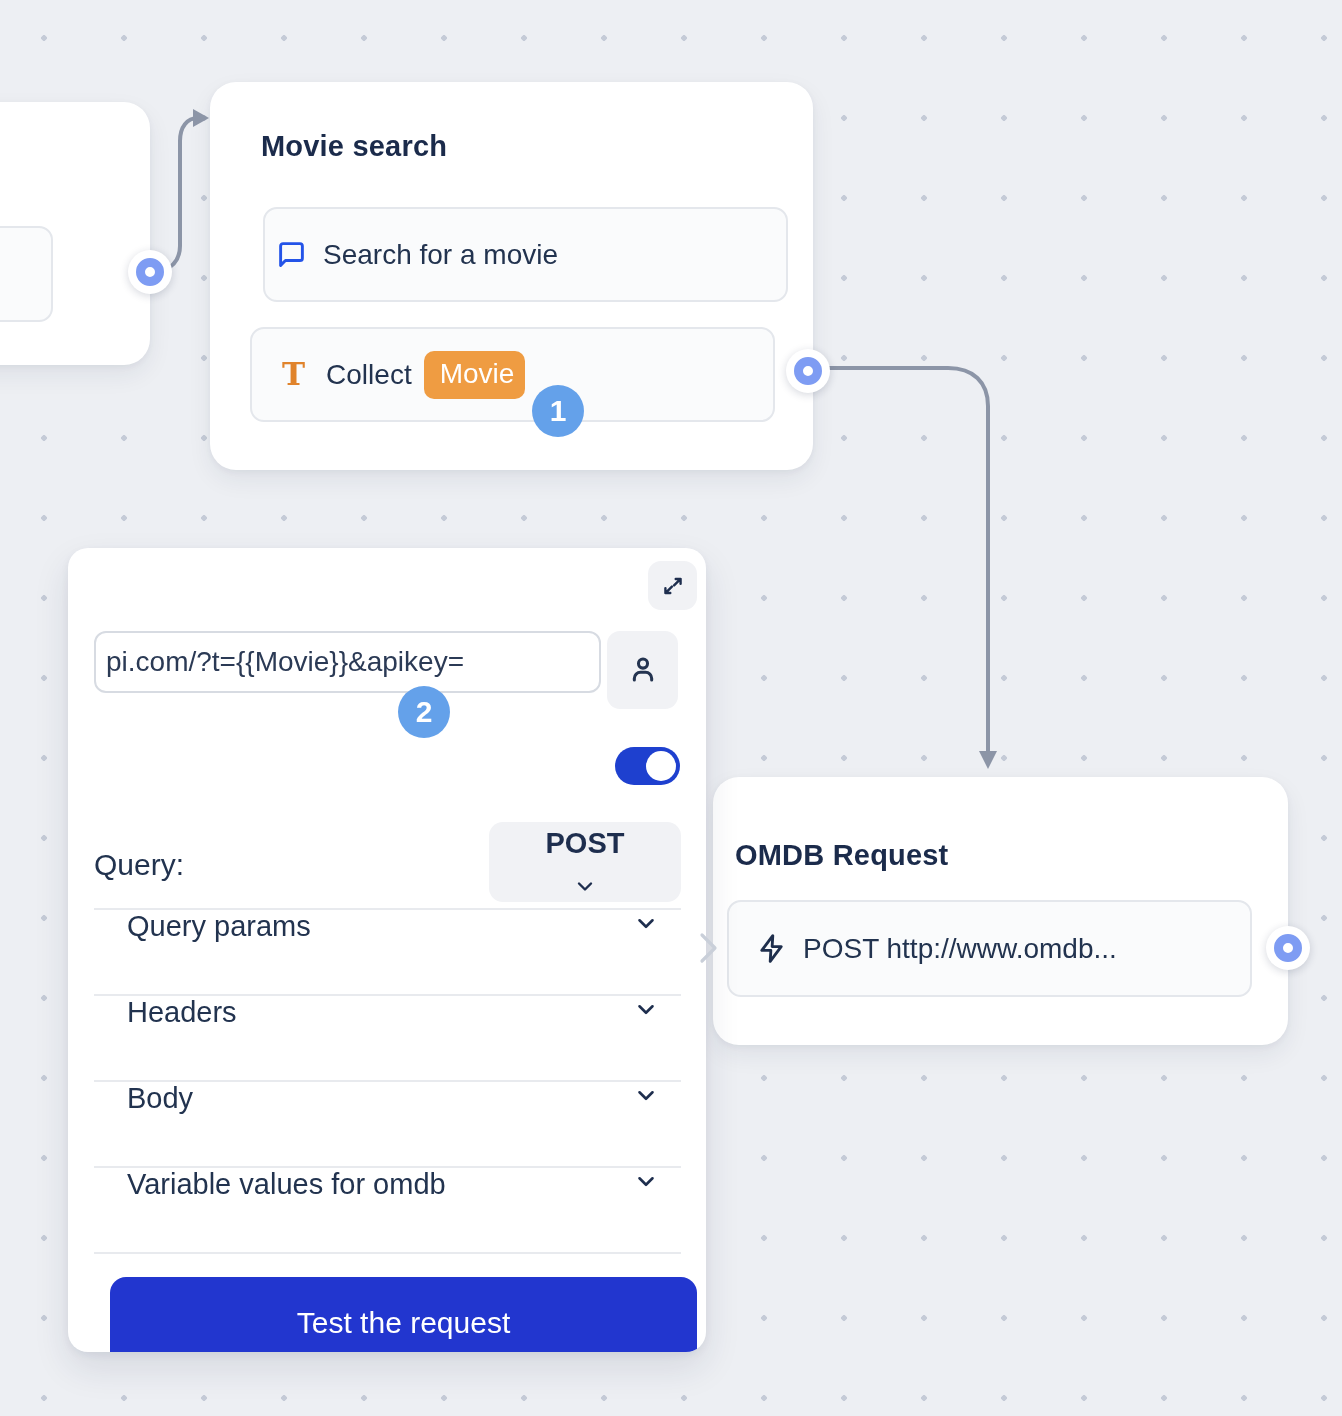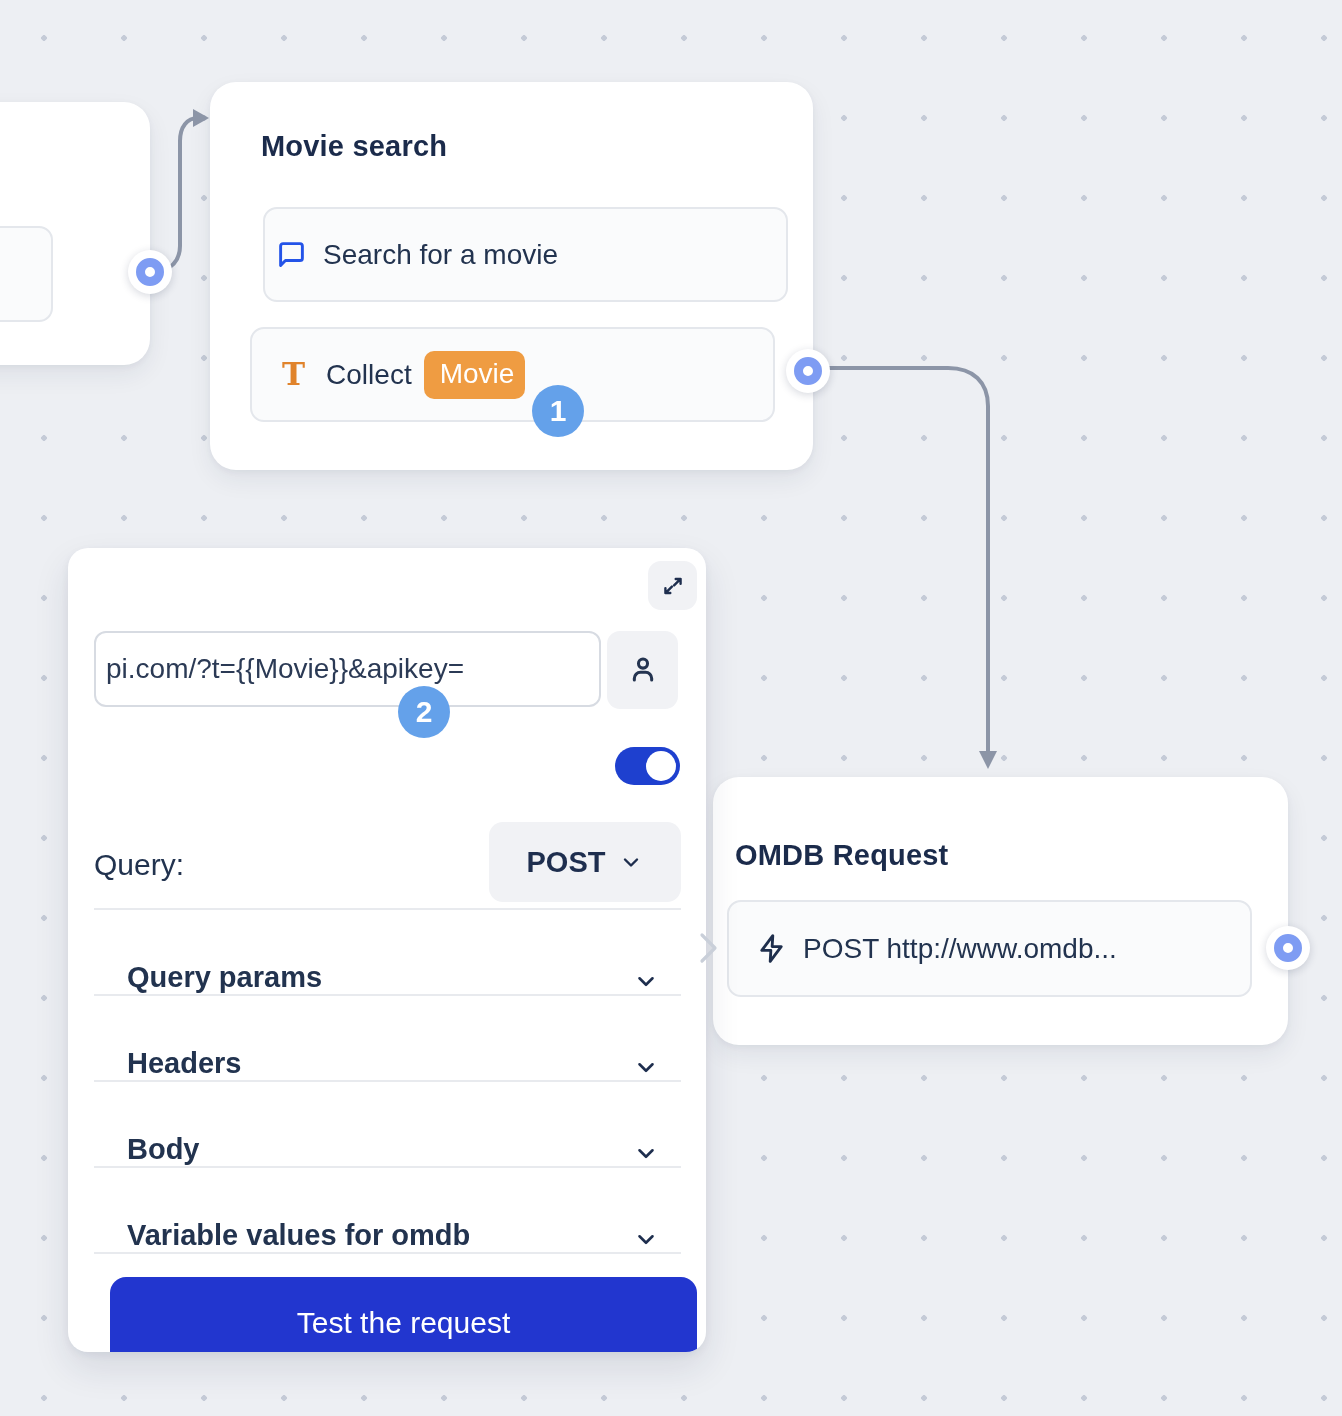--- a/index.html
+++ b/index.html
@@ -57,45 +57,45 @@
   .panel{
     position:absolute;left:68px;top:548px;width:638px;height:804px;
     background:#ffffff;border-radius:20px;z-index:3;overflow:hidden;
     box-shadow:0 16px 36px rgba(25,40,70,.11),0 3px 8px rgba(25,40,70,.06);
   }
   .sq-btn{
     position:absolute;background:#f1f2f5;border:none;border-radius:13px;
     display:flex;align-items:center;justify-content:center;cursor:pointer;
   }
   .url-input{
-    position:absolute;left:26px;top:83px;width:507px;height:76px;
+    position:absolute;left:26px;top:83px;width:507px;height:62px;
     box-sizing:border-box;border:2px solid #d7dbe2;border-radius:12px;
     font-family:"Liberation Sans","DejaVu Sans",sans-serif;
     font-size:28px;color:#2b3a55;padding:0 6px 0 10px;background:#fff;outline:none;
   }
   .panel-label{font-size:29px;color:#22334f;}
   .toggle{
     position:absolute;left:547px;top:199px;width:65px;height:38px;border-radius:19px;
     background:#1e40cf;cursor:pointer;
   }
   .toggle .knob{
     position:absolute;right:4px;top:4px;width:30px;height:30px;border-radius:50%;
     background:#fff;
   }
   .select{
     position:absolute;left:421px;top:274px;width:192px;height:80px;
     background:#f1f2f5;border-radius:14px;display:flex;align-items:center;
-    justify-content:center;gap:14px;cursor:pointer;
+    justify-content:center;gap:14px;cursor:pointer;flex-direction:column;
   }
   .select .val{font-size:29px;font-weight:600;color:#1e2e4e;}
   .divider{position:absolute;left:26px;width:587px;height:2px;background:#e8eaee;}
   .acc-rows{position:absolute;left:26px;top:362px;width:587px;}
   .acc-row{
-    height:84px;border-bottom:2px solid #e8eaee;display:flex;align-items:flex-end;
-    justify-content:space-between;padding:0 22px 0 33px;cursor:pointer;font-weight:bold;
+    height:84px;border-bottom:2px solid #e8eaee;display:flex;align-items:flex-start;
+    justify-content:space-between;padding:0 22px 0 33px;cursor:pointer;
   }
   .primary-btn{
     position:absolute;left:42px;top:729px;width:587px;height:92px;
     background:#2236cf;color:#ffffff;border:none;border-radius:16px;
     font-family:"Liberation Sans","DejaVu Sans",sans-serif;
     font-size:30px;font-weight:400;cursor:pointer;
   }
   .omdb-port-notch{position:absolute;left:698px;top:932px;z-index:6;}
   svg.icon{display:block;}
 </style>

